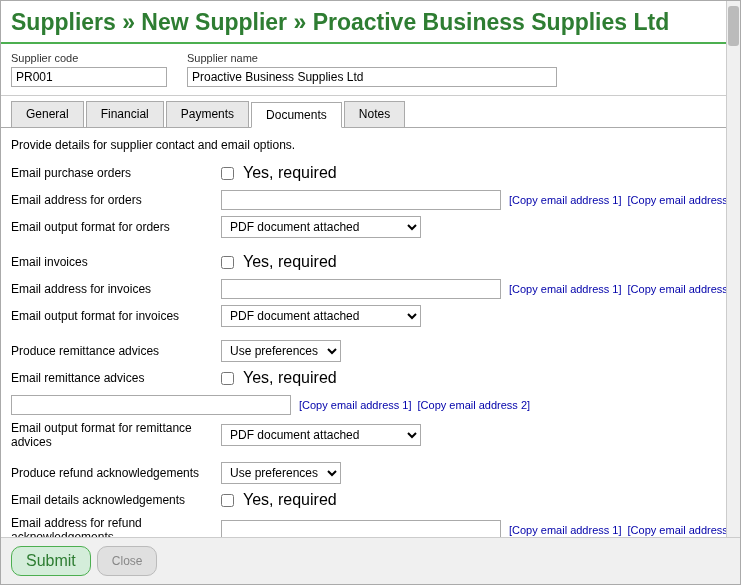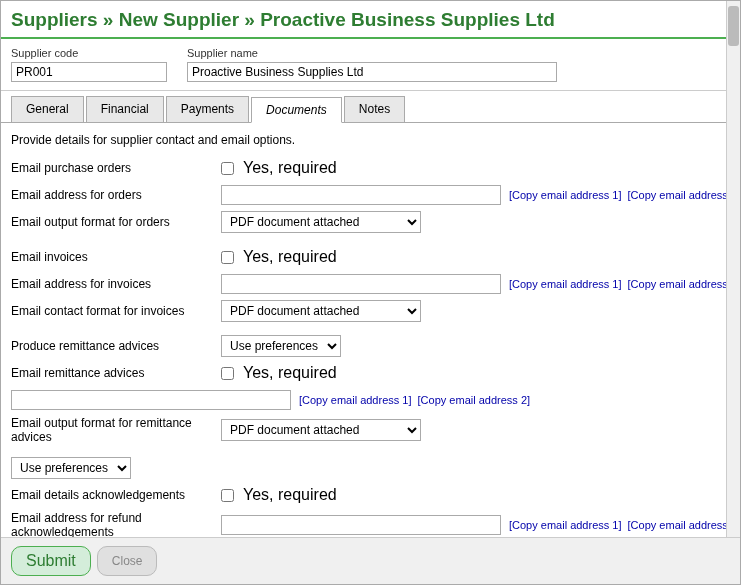--- a/index.html
+++ b/index.html
@@ -17,21 +17,21 @@
       border: 1px solid #aaa;
       position: relative;
       overflow: hidden;
     }
     .breadcrumb-bar {
       background: #fff;
       padding: 8px 10px 6px 10px;
       border-bottom: 2px solid #4caf50;
     }
     .breadcrumb-bar h1 {
-      font-size: 19px;
+      font-size: 23px;
       font-weight: bold;
       color: #2e7d32;
     }
     .supplier-fields {
       display: flex;
       gap: 20px;
       padding: 8px 10px;
       border-bottom: 1px solid #ccc;
     }
     .supplier-field-group {
@@ -67,21 +67,20 @@
       font-size: 12px;
       margin-right: 2px;
       color: #000;
     }
     .tab.active {
       background: #fff;
       border-bottom: 1px solid #fff;
       font-weight: normal;
       position: relative;
       top: 1px;
-      font-style: italic;
     }
 
     .content-area {
       padding: 10px 10px 10px 10px;
       overflow-y: auto;
       max-height: 420px;
     }
     .section-desc {
       font-size: 12px;
       margin-bottom: 10px;
@@ -274,21 +273,21 @@
       <div class="form-label">Email address for invoices</div>
       <div class="form-control-area">
         <input type="text" class="email-input" style="">
         <span class="copy-links">
           <a>[Copy email address 1]</a>
           <a>[Copy email address 2]</a>
         </span>
       </div>
     </div>
     <div class="form-row">
-      <div class="form-label">Email contact format for invoices</div>
+      <div class="form-label">Email output format for invoices</div>
       <div class="form-control-area">
         <select class="select-format">
           <option>PDF document attached</option>
           <option>PDF document inline</option>
           <option>HTML email</option>
         </select>
       </div>
     </div>
 
     <div class="section-spacer"></div>
@@ -326,20 +325,21 @@
           <option>PDF document attached</option>
           <option>PDF document inline</option>
           <option>HTML email</option>
         </select>
       </div>
     </div>
 
     <div class="section-spacer"></div>
 
     <div class="form-row">
+      <div class="form-label">Produce refund acknowledgements</div>
       <div class="form-control-area">
         <select class="select-pref">
           <option>Use preferences</option>
           <option>Yes</option>
           <option>No</option>
         </select>
       </div>
     </div>
     <div class="form-row">
       <div class="form-label">Email details acknowledgements</div>

